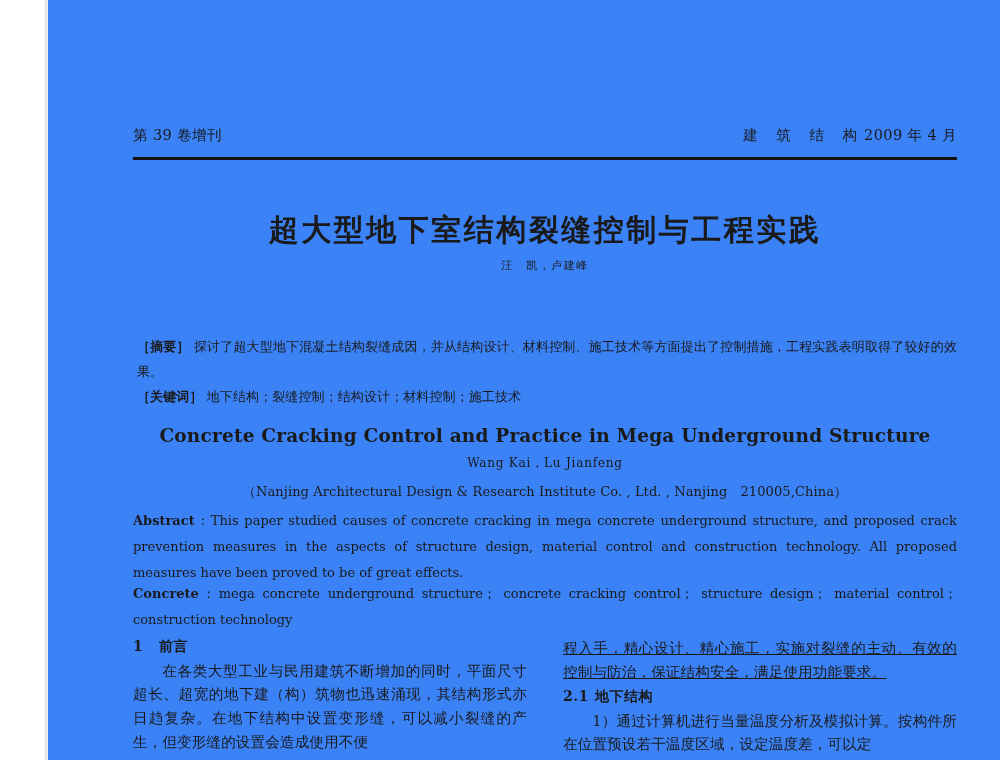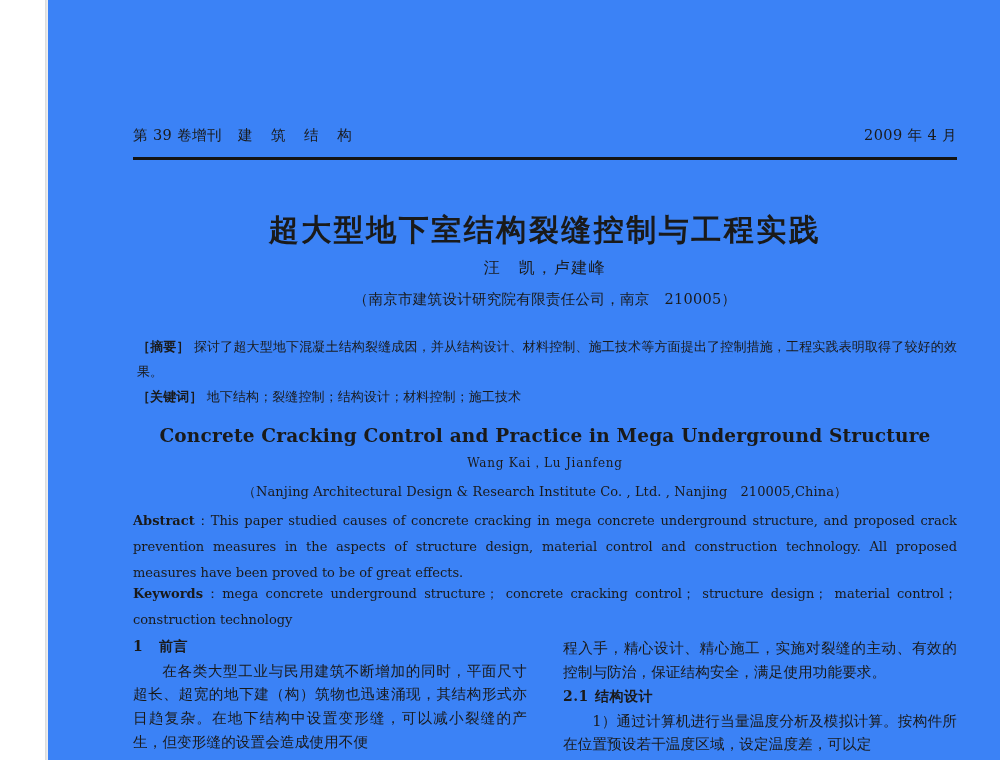--- a/index.html
+++ b/index.html
@@ -54,21 +54,21 @@
     display: flex;
     align-items: baseline;
     justify-content: space-between;
     font-size: 14.5px;
     letter-spacing: 0.4px;
     white-space: nowrap;
   }
   .rh-left { flex: 0 0 auto; }
   .rh-center {
     flex: 1 1 auto;
-    text-align: left;
+    text-align: right;
     letter-spacing: 7px;
     padding-left: 16px;
   }
   .rh-right { flex: 0 0 auto; }
 
   .head-rule {
     position: absolute;
     top: 157px;
     left: 0;
     right: 0;
@@ -88,21 +88,21 @@
     letter-spacing: 2.5px;
     line-height: 1.2;
     white-space: nowrap;
   }
   .authors-cn {
     position: absolute;
     top: 258px;
     left: 0;
     right: 0;
     text-align: center;
-    font-size: 16px;
+    font-size: 11px;
     letter-spacing: 1.5px;
     white-space: nowrap;
   }
   .affil-cn {
     position: absolute;
     top: 290px;
     left: 0;
     right: 0;
     text-align: center;
     font-size: 14.5px;
@@ -223,76 +223,75 @@
   }
   .sec-head-sub .num { display: inline-block; min-width: 32px; }
   .para {
     font-size: 14.6px;
     line-height: 1.62;
     text-align: justify;
     text-indent: 2em;
     margin: 0;
     letter-spacing: 0.1px;
   }
-  .para.cont { text-indent: 0; }
+  .para.cont { text-indent: 0; text-decoration: underline; }
 </style>
 </head>
 <body>
 
 <div class="page">
 
   <div class="scan-edge-left"></div>
   <div class="scan-edge-right"></div>
 
   <div class="content">
 
     <div class="running-head">
       <span class="rh-left">第 39 卷增刊</span>
       <span class="rh-center">建 筑 结 构</span>
       <span class="rh-right">2009 年 4 月</span>
     </div>
     <div class="head-rule"></div>
 
     <h1 class="title-cn">超大型地下室结构裂缝控制与工程实践</h1>
     <div class="authors-cn">汪　凯，卢建峰</div>
-    <div class="affil-cn">（南京市建筑设计研究院有限责任公司，南京　210005）</div>
 
     <div class="abs-cn">
       <span class="lbl">［摘要］</span>
       <span>探讨了超大型地下混凝土结构裂缝成因，并从结构设计、材料控制、施工技术等方面提出了控制措施，工程实践表明取得了较好的效果。</span>
     </div>
     <div class="kw-cn">
       <span class="lbl">［关键词］</span>
       <span>地下结构；裂缝控制；结构设计；材料控制；施工技术</span>
     </div>
 
     <div class="title-en">Concrete Cracking Control and Practice in Mega Underground Structure</div>
     <div class="authors-en">Wang Kai，Lu Jianfeng</div>
     <div class="affil-en">（Nanjing Architectural Design &amp; Research Institute Co. , Ltd. , Nanjing　210005,China）</div>
 
     <div class="abs-en">
       <span class="lbl">Abstract</span><span>：This paper studied causes of concrete cracking in mega concrete underground structure, and proposed crack prevention measures in the aspects of structure design, material control and construction technology.  All proposed measures have been proved to be of great effects.</span>
     </div>
     <div class="kw-en">
-      <span class="lbl">Keywords</span><span>：mega concrete underground structure；  concrete cracking control；  structure design；  material control；  construction technology</span>
+      <span class="lbl">Concrete</span><span>：mega concrete underground structure；  concrete cracking control；  structure design；  material control；  construction technology</span>
     </div>
 
     <div class="body-cols">
 
       <div class="col">
         <div class="sec-head">
           <span class="num">1</span><span>前言</span>
         </div>
         <p class="para">在各类大型工业与民用建筑不断增加的同时，平面尺寸超长、超宽的地下建（构）筑物也迅速涌现，其结构形式亦日趋复杂。在地下结构中设置变形缝，可以减小裂缝的产生，但变形缝的设置会造成使用不便</p>
       </div>
 
       <div class="col">
         <p class="para cont">程入手，精心设计、精心施工，实施对裂缝的主动、有效的控制与防治，保证结构安全，满足使用功能要求。</p>
         <div class="sec-head-sub">
-          <span class="num">2.1</span><span>结构设计</span>
+          <span class="num">2.1</span><span>地下结构</span>
         </div>
         <p class="para">1）通过计算机进行当量温度分析及模拟计算。按构件所在位置预设若干温度区域，设定温度差，可以定</p>
       </div>
 
     </div>
 
   </div>
 </div>
 
 </body></html>

